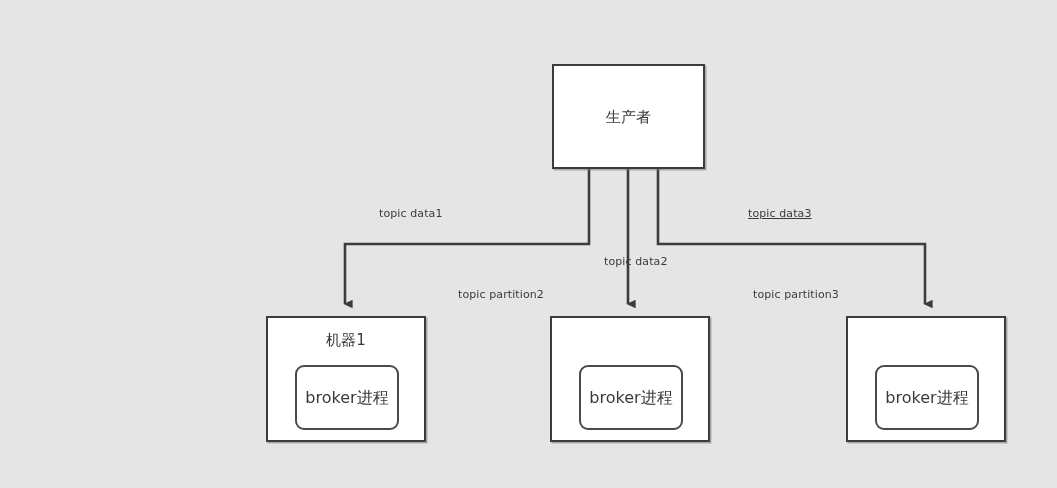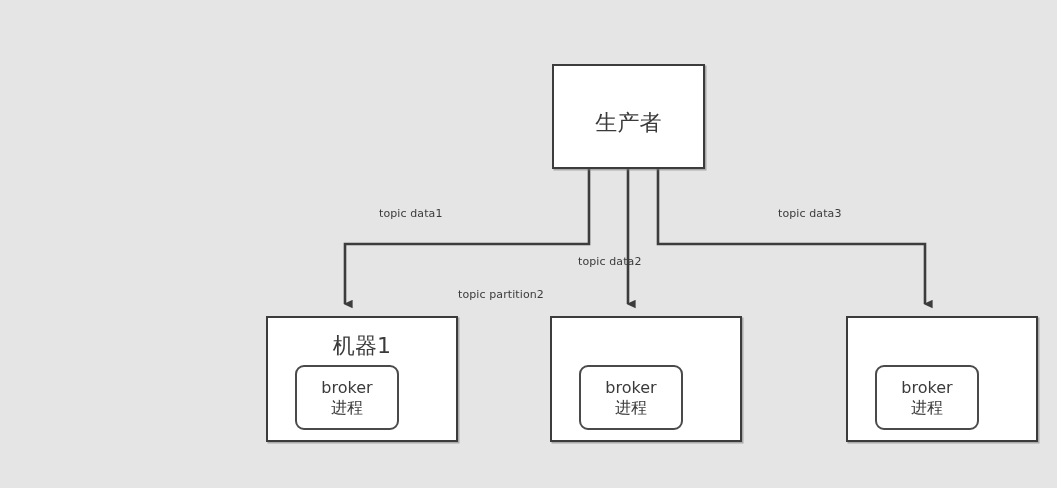--- a/index.html
+++ b/index.html
@@ -33,73 +33,73 @@
     background: #ffffff;
     border: 2px solid #3c3c3c;
     box-shadow: 1.5px 1.5px 0 rgba(120,120,120,0.55);
   }
   .node-title {
     position: absolute;
     left: 0;
     width: 100%;
     text-align: center;
     color: #3a3a3a;
-    font-size: 22px;
+    font-size: 15px;
     letter-spacing: 0.2px;
   }
   #producer {
     left: 552px;
     top: 64px;
     width: 153px;
     height: 105px;
   }
   #producer .node-title {
     top: 42px;
   }
   .machine {
-    width: 192px;
+    width: 160px;
     height: 126px;
   }
   .machine .node-title {
     top: 13px;
   }
   #machine1 { left: 266px; top: 316px; }
   #machine2 { left: 550px; top: 316px; }
   #machine3 { left: 846px; top: 316px; }
 
   .broker {
     position: absolute;
     box-sizing: border-box;
     left: 27px;
     top: 47px;
     width: 104px;
     height: 65px;
     background: #ffffff;
     border: 2px solid #4a4a4a;
     border-radius: 9px;
     display: flex;
-    flex-direction: column;
+    flex-direction: row;
     align-items: center;
     justify-content: center;
     line-height: 1.22;
     color: #3a3a3a;
     font-size: 16px;
   }
   .broker span { display: block; text-align: center; }
 
   .edge-label {
     position: absolute;
     color: #3b3b3b;
     font-size: 11px;
     white-space: nowrap;
     letter-spacing: 0.1px;
   }
   #lbl-data1      { left: 379px; top: 207px; }
-  #lbl-data2      { left: 578px; top: 255px; }
-  #lbl-data3      { left: 778px; top: 207px; }
+  #lbl-data2      { left: 604px; top: 255px; }
+  #lbl-data3      { left: 748px; top: 207px; text-decoration: underline; }
   #lbl-part1      { left: 172px; top: 288px; }
   #lbl-part2      { left: 458px; top: 288px; text-align: center; }
   #lbl-part3      { left: 753px; top: 288px; }
 </style>
 </head>
 <body>
 
 <div id="canvas">
 
   <svg class="wires" viewBox="0 0 1057 488" preserveAspectRatio="none">
@@ -140,14 +140,15 @@
       <span>broker</span>
       <span>进程</span>
     </div>
   </div>
 
   <div class="edge-label" id="lbl-data1">topic data1</div>
   <div class="edge-label" id="lbl-data2">topic data2</div>
   <div class="edge-label" id="lbl-data3">topic data3</div>
 
   <div class="edge-label" id="lbl-part2">topic partition2</div>
+  <div class="edge-label" id="lbl-part3">topic partition3</div>
 
 </div>
 
 </body></html>

